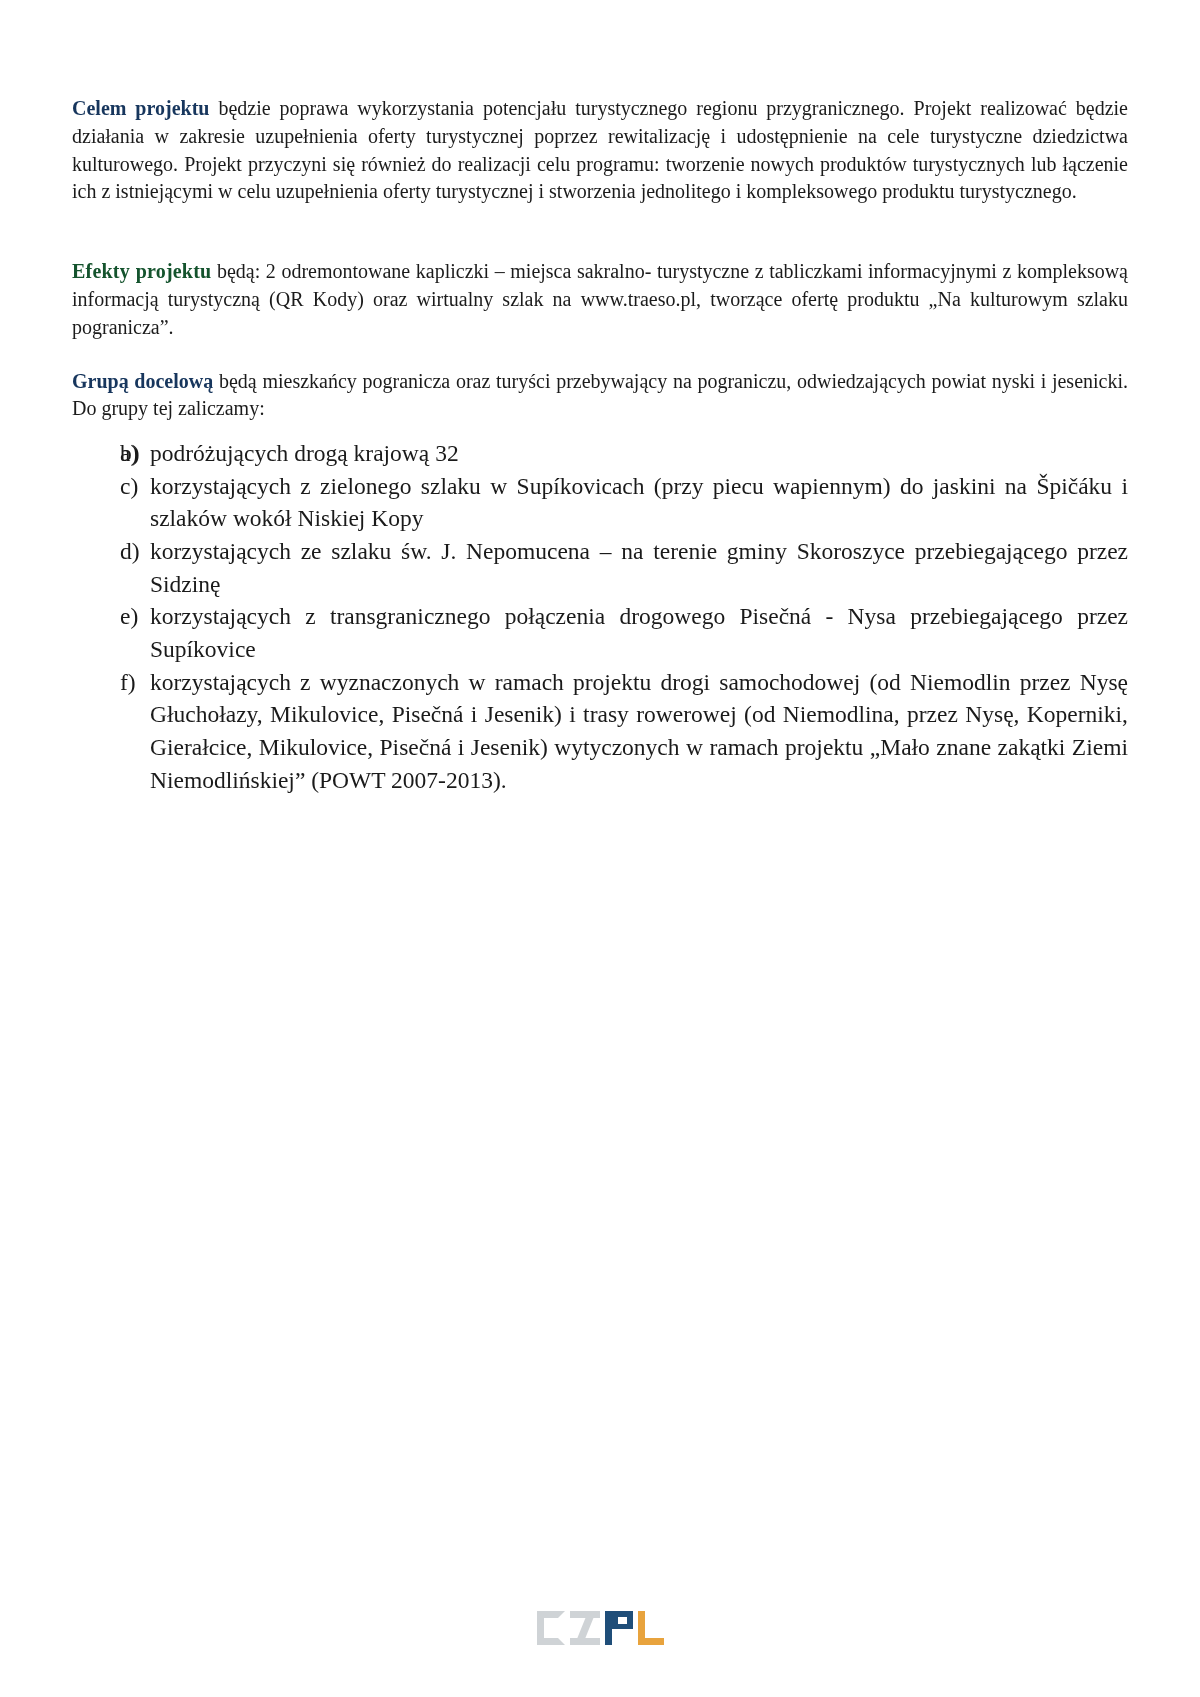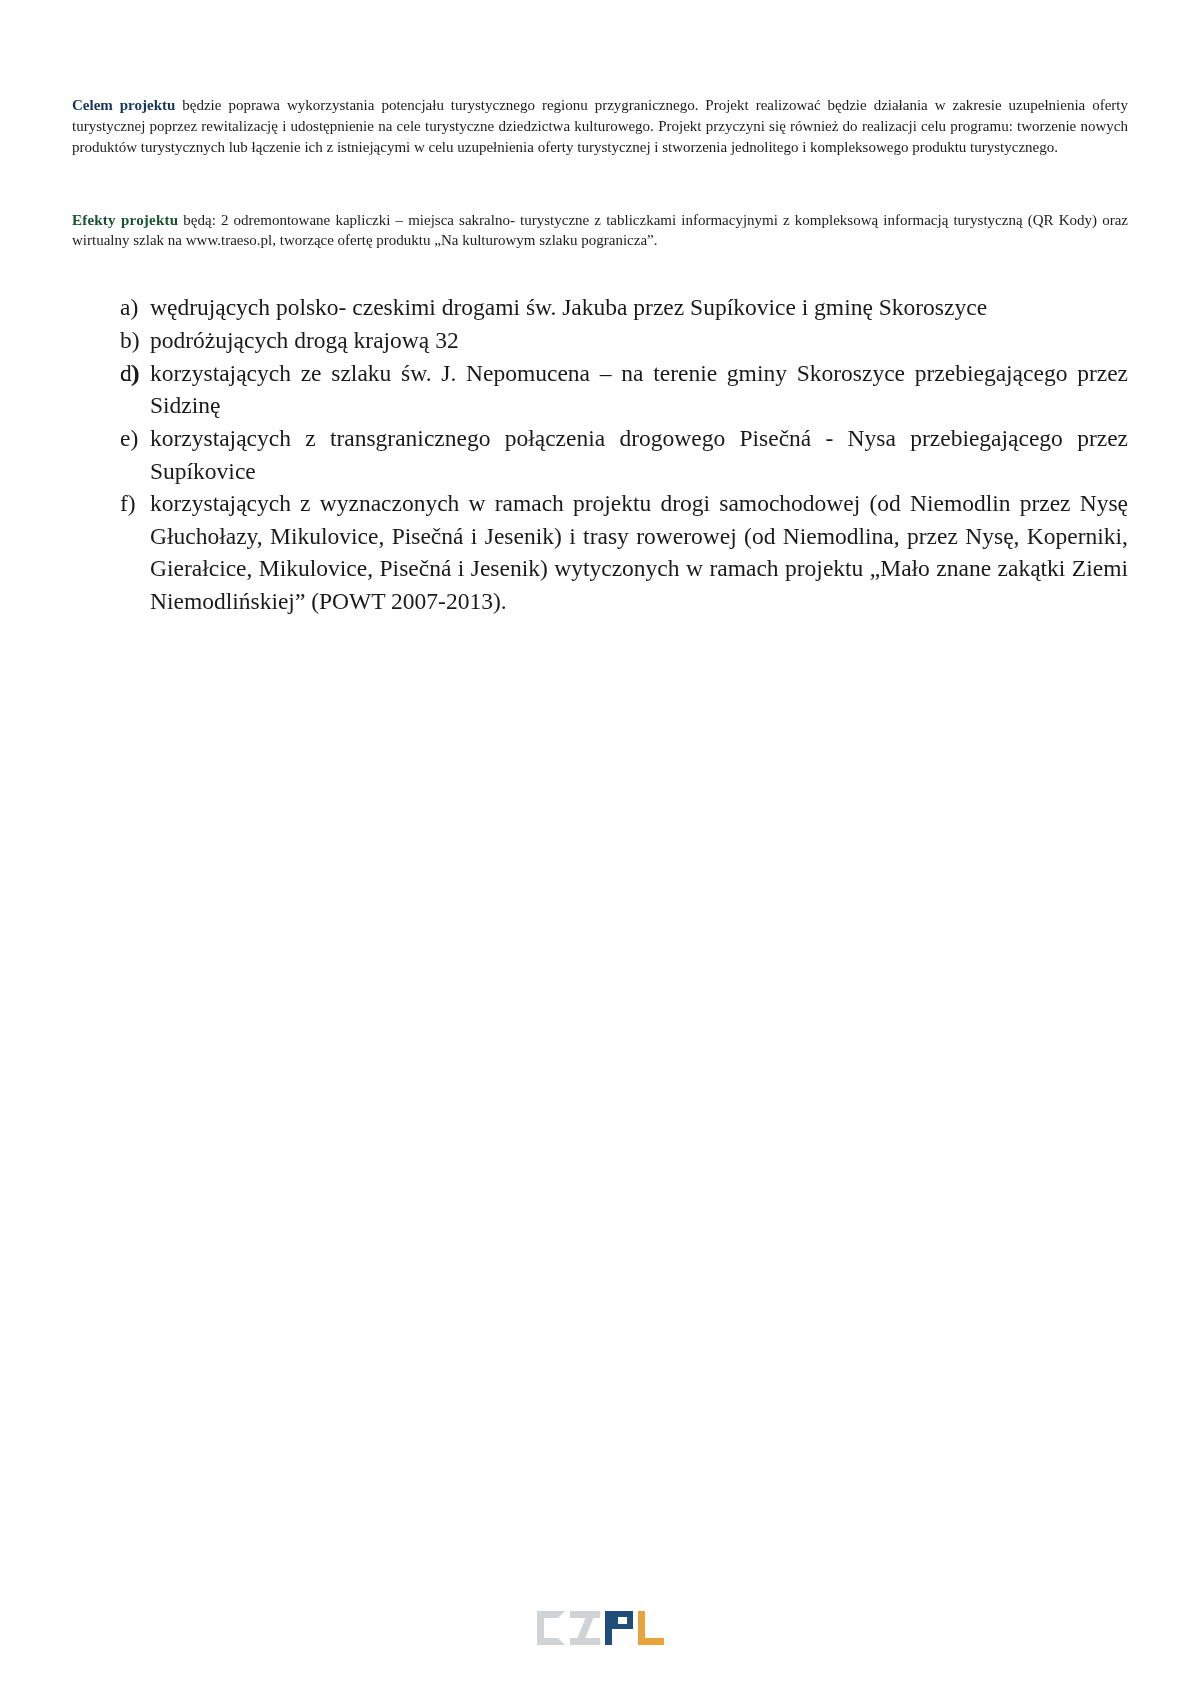--- a/index.html
+++ b/index.html
@@ -17,21 +17,21 @@
     overflow: hidden;
   }
   .content {
     position: absolute;
     left: 72px;
     top: 95px;
     width: 1056px;
   }
   p.para {
     margin: 0 0 0 0;
-    font-size: 15px;
+    font-size: 20px;
     line-height: 1.39;
     text-align: justify;
     text-justify: inter-word;
     color: #1b1b1b;
   }
   .lead {
     color: #17365d;
     font-weight: bold;
   }
   .lead-sp {
@@ -133,32 +133,33 @@
   <div class="content">
 
     <p class="para"><span class="lead">Celem projektu</span><span> będzie poprawa wykorzystania potencjału turystycznego regionu przygranicznego. Projekt realizować będzie działania w zakresie uzupełnienia oferty turystycznej poprzez rewitalizację i udostępnienie na cele turystyczne dziedzictwa kulturowego. Projekt  przyczyni się również do realizacji celu programu: tworzenie nowych produktów turystycznych lub łączenie ich z istniejącymi  w celu uzupełnienia oferty turystycznej i stworzenia  jednolitego i kompleksowego produktu turystycznego.</span></p>
 
     <div class="gap-1"></div>
 
     <p class="para"><span class="lead-sp">Efekty   projektu</span><span> będą: 2 odremontowane kapliczki – miejsca sakralno- turystyczne z tabliczkami informacyjnymi z kompleksową informacją turystyczną (QR Kody)   oraz wirtualny szlak na www.traeso.pl, tworzące ofertę produktu „Na kulturowym szlaku pogranicza”.</span></p>
 
     <div class="gap-2"></div>
 
+    <p class="para"><span class="lead">Grupą docelową</span><span>  będą mieszkańcy pogranicza oraz  turyści  przebywający na pograniczu, odwiedzających powiat nyski i jesenicki. Do grupy tej zaliczamy:</span></p>
 
     <ol class="target-list">
       <li>
         <span class="marker">a)</span>
-        <span>wędrujących polsko- czeskimi drogami św. Jakuba   przez Supíkovice i gminę Skoroszyce</span>
       </li>
       <li>
         <span class="marker">b)</span>
         <span>podróżujących  drogą krajową 32</span>
       </li>
       <li>
         <span class="marker">c)</span>
+        <span>korzystających z zielonego szlaku w Supíkovicach (przy piecu wapiennym)  do jaskini na Špičáku i szlaków  wokół Niskiej Kopy</span>
       </li>
       <li>
         <span class="marker">d)</span>
         <span> korzystających ze szlaku św. J. Nepomucena – na terenie gminy Skoroszyce przebiegającego przez Sidzinę</span>
       </li>
       <li>
         <span class="marker">e)</span>
         <span>korzystających z transgranicznego połączenia drogowego Pisečná - Nysa przebiegającego przez Supíkovice</span>
       </li>
       <li>

